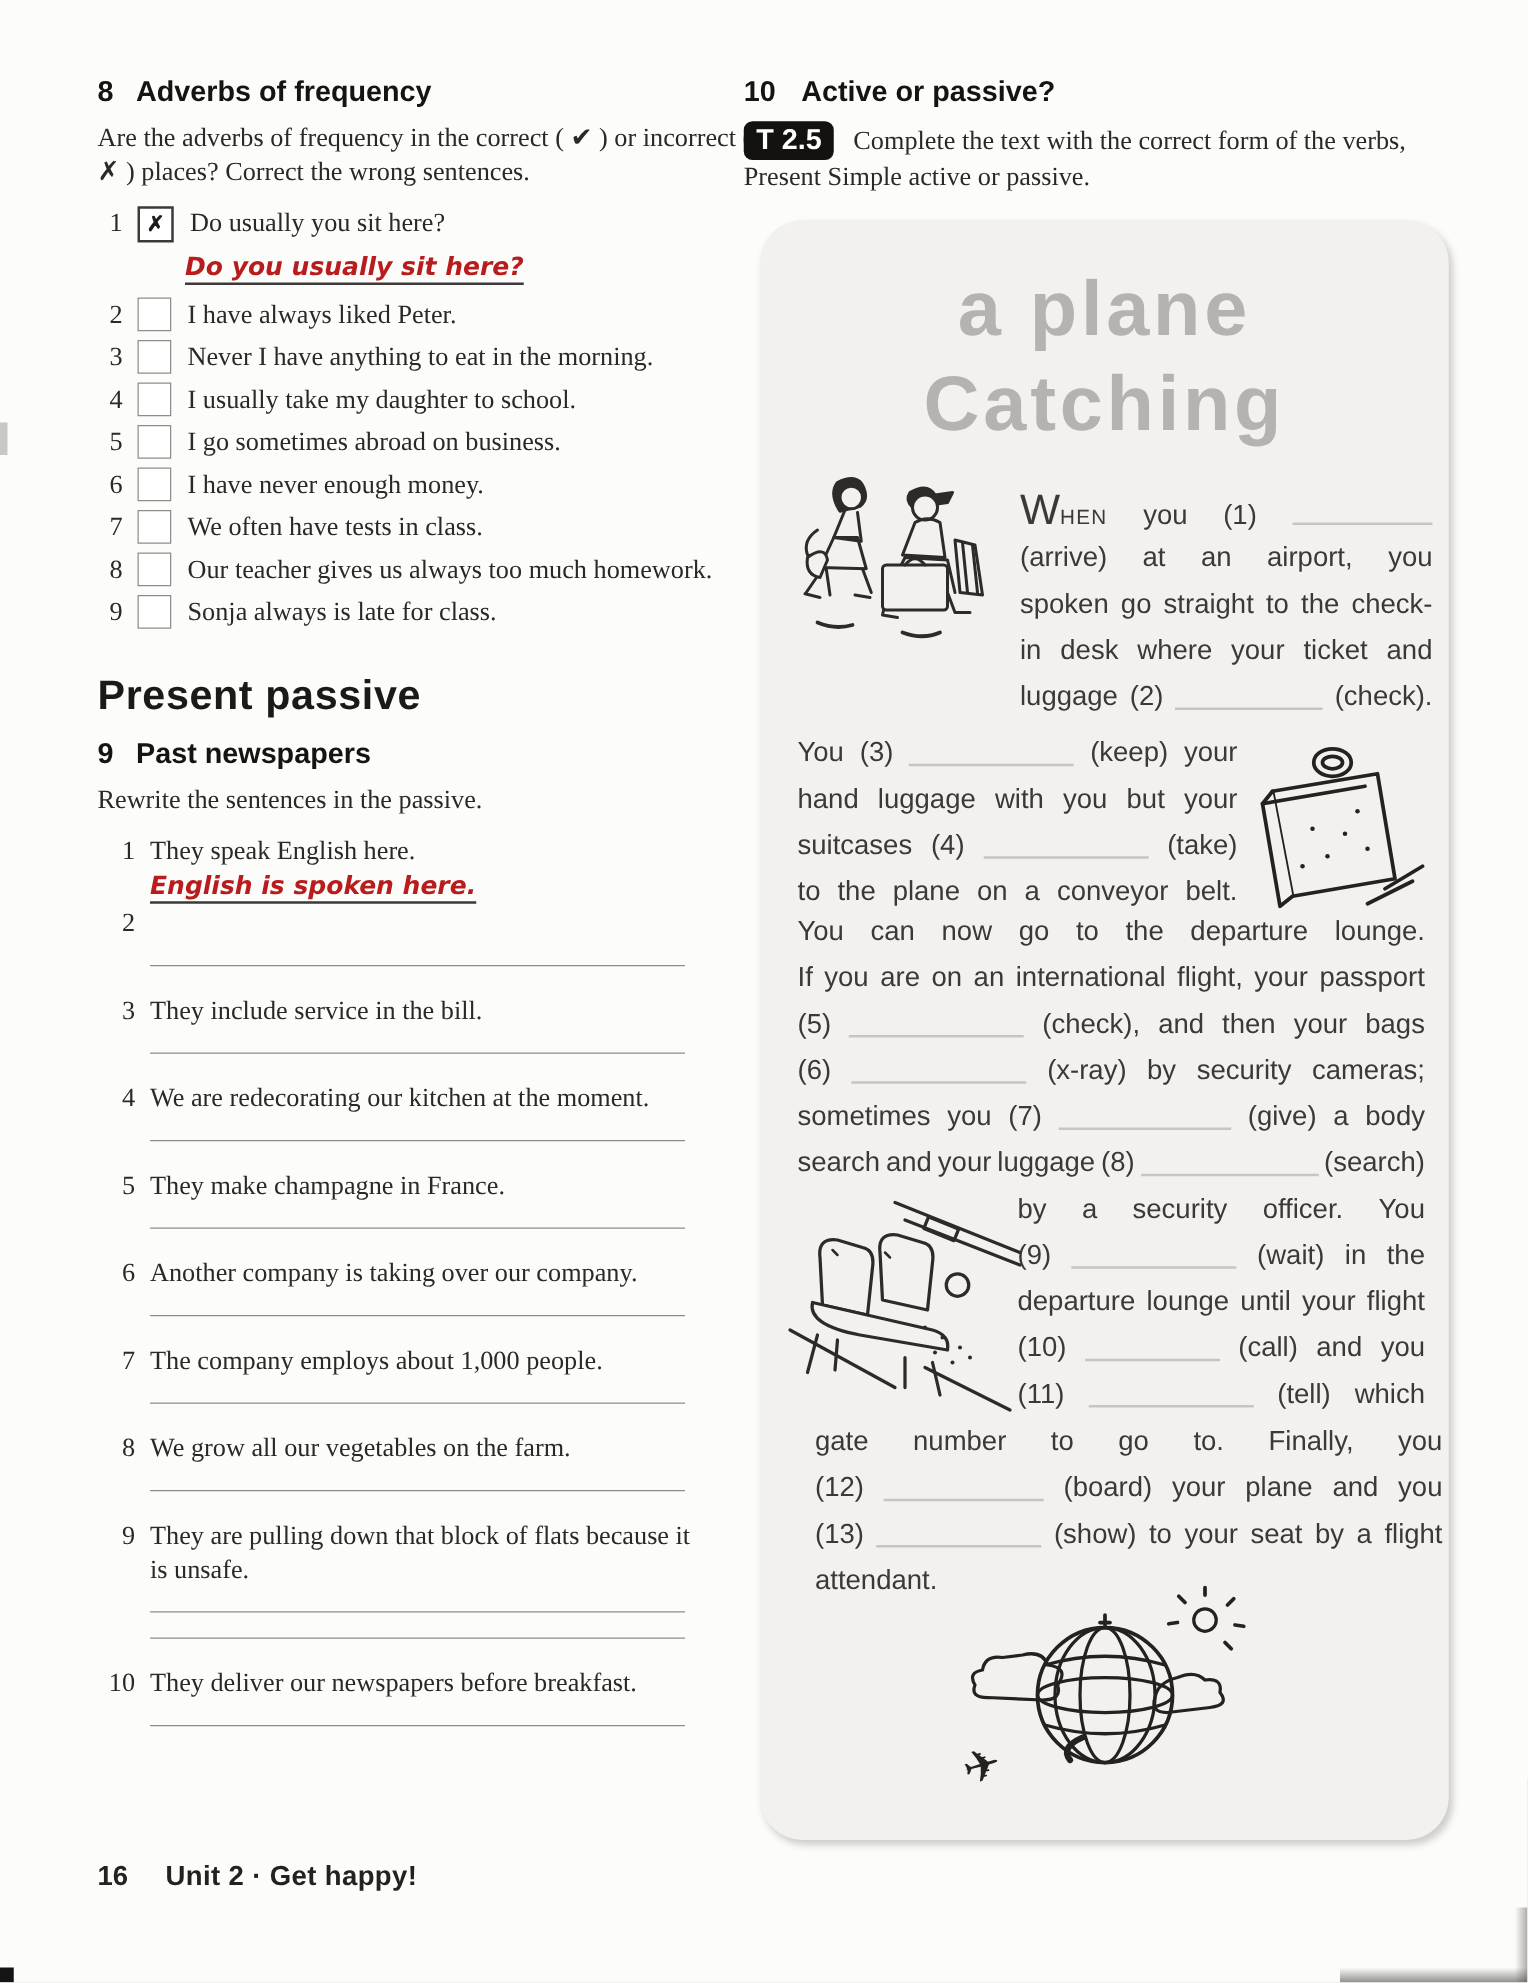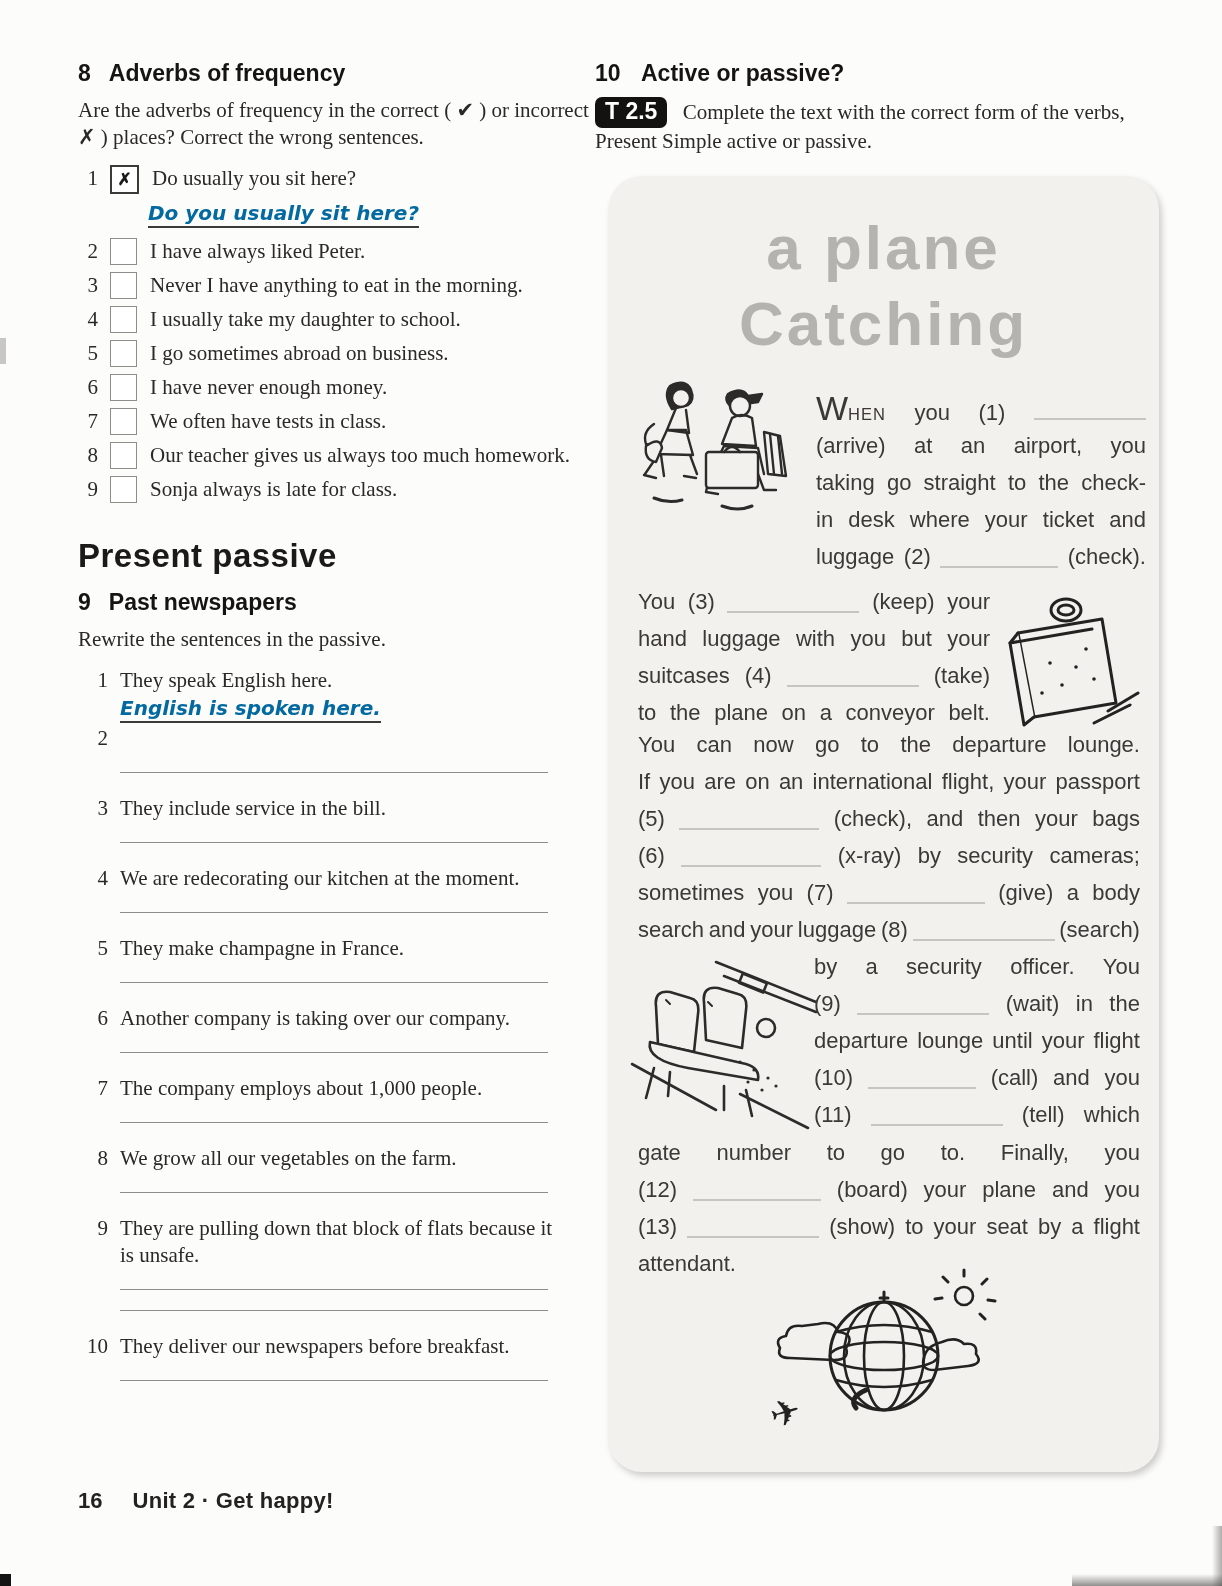--- a/index.html
+++ b/index.html
@@ -10,21 +10,21 @@
   .instr{font-size:21px;line-height:27px;margin:0 0 14px 0;}
   
   #left-col{position:absolute;left:78px;top:60px;width:540px;}
   .ex8-row{display:flex;align-items:flex-start;margin-bottom:7px;font-size:21px;line-height:26px;}
   .ex8-row .num{width:20px;text-align:right;margin-right:12px;flex:0 0 auto;}
   .box{width:25px;height:25px;border:1.5px solid #8f8d8a;flex:0 0 auto;margin-right:13px;
        display:flex;align-items:center;justify-content:center;font-size:17px;background:#fff;}
   .box.marked{border:2px solid #3c3a38;font-weight:700;color:#1c1b19;}
   .ex8-text{max-width:430px;}
   .handwrite{font-family:"DejaVu Sans",sans-serif;font-weight:700;font-style:italic;
-             font-size:20px;color:#0369a1;border-bottom:2px solid #3c3a38;
+             font-size:20px;color:#b91c1c;border-bottom:2px solid #3c3a38;
              display:inline-block;padding-bottom:1px;}
   .ex8-ans{margin:3px 0 10px 70px;}
   #present-passive{font-family:"Liberation Sans",sans-serif;font-weight:700;font-size:33px;
                    color:#1b1a18;margin:34px 0 14px 0;letter-spacing:0.5px;}
   .ex9-item .row{display:flex;font-size:21px;line-height:27px;}
   .ex9-item .num{width:30px;text-align:right;margin-right:12px;flex:0 0 auto;}
   .ex9-item .txt{max-width:440px;}
   .ex9-ans{margin:2px 0 2px 42px;}
   .rule{border-bottom:1.8px solid #8f8d8a;width:428px;margin:20px 0 22px 42px;height:0;}
   .rule+.rule{margin-top:-2px;}
@@ -45,21 +45,21 @@
   .pline.just{justify-content:space-between;}
   .pline:not(.just){gap:9px;}
   .blank{display:inline-block;border-bottom:2px solid #c6c5c2;height:20px;align-self:flex-end;
          margin-bottom:7px;flex:0 0 auto;}
   .cap{font-size:34px;}
   .sc{font-size:16.5px;letter-spacing:1px;}
   #blockA{left:208px;top:214px;width:330px;}
   #blockB1{left:30px;top:407px;width:352px;}
   #blockB2{left:30px;top:550px;width:502px;}
   #blockC{left:206px;top:772px;width:326px;}
-  #blockD{left:30px;top:958px;width:502px;}
+  #blockD{left:44px;top:958px;width:502px;}
   .illus{position:absolute;}
   #people-svg{left:16px;top:196px;}
   #suitcase-svg{left:382px;top:417px;}
   #chairs-svg{left:12px;top:768px;}
   #globe-svg{left:158px;top:1088px;}
   
   #footer{position:absolute;left:78px;top:1488px;display:flex;align-items:baseline;gap:30px;
           font-family:"Liberation Sans",sans-serif;font-size:22px;color:#232220;}
   #footer .pg{font-weight:700;}
   #footer .unit{font-weight:700;letter-spacing:0.3px;}
@@ -319,21 +319,21 @@
           <span class="blank" style="width: 112px;"></span>
         </div>
         <div class="pline just">
           <span class="tok">(arrive)</span>
           <span class="tok">at</span>
           <span class="tok">an</span>
           <span class="tok">airport,</span>
           <span class="tok">you</span>
         </div>
         <div class="pline just">
-          <span class="tok">taking</span>
+          <span class="tok">spoken</span>
           <span class="tok">go</span>
           <span class="tok">straight</span>
           <span class="tok">to</span>
           <span class="tok">the</span>
           <span class="tok">check-</span>
         </div>
         <div class="pline just">
           <span class="tok">in</span>
           <span class="tok">desk</span>
           <span class="tok">where</span>

